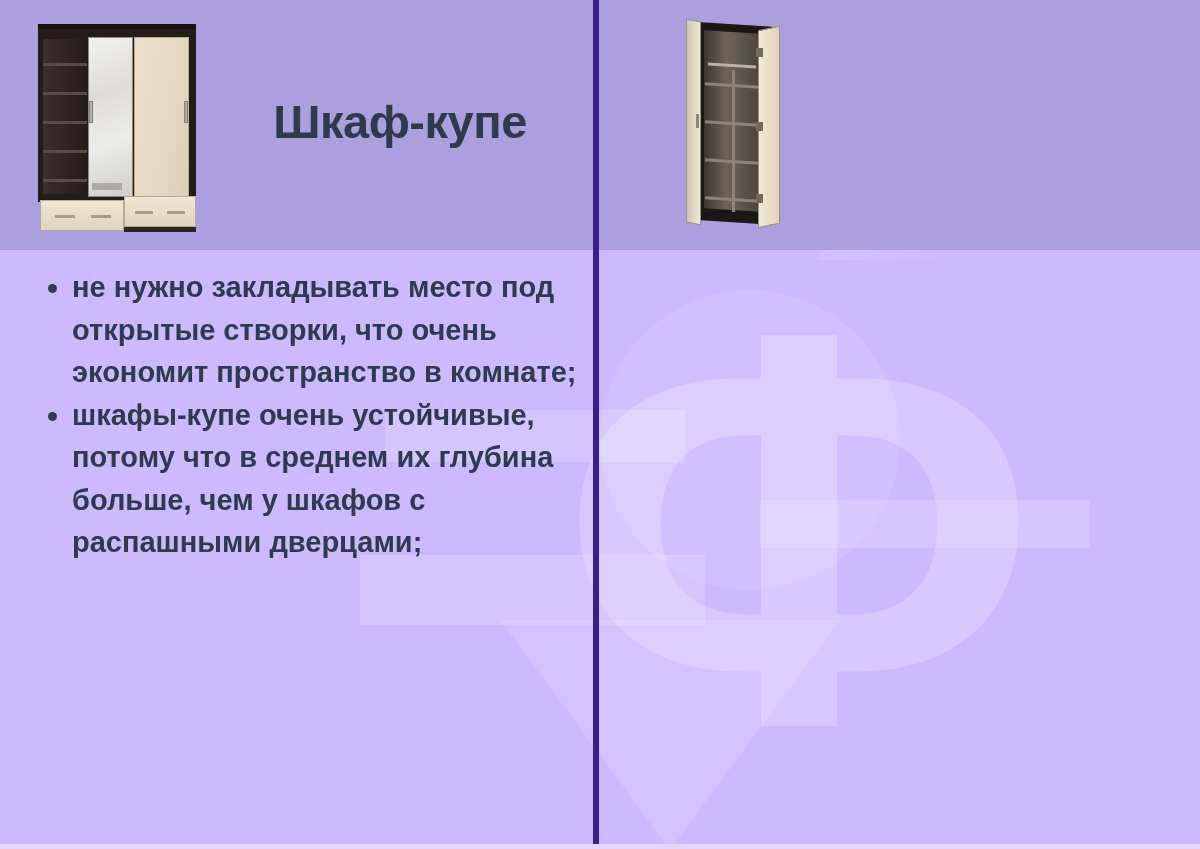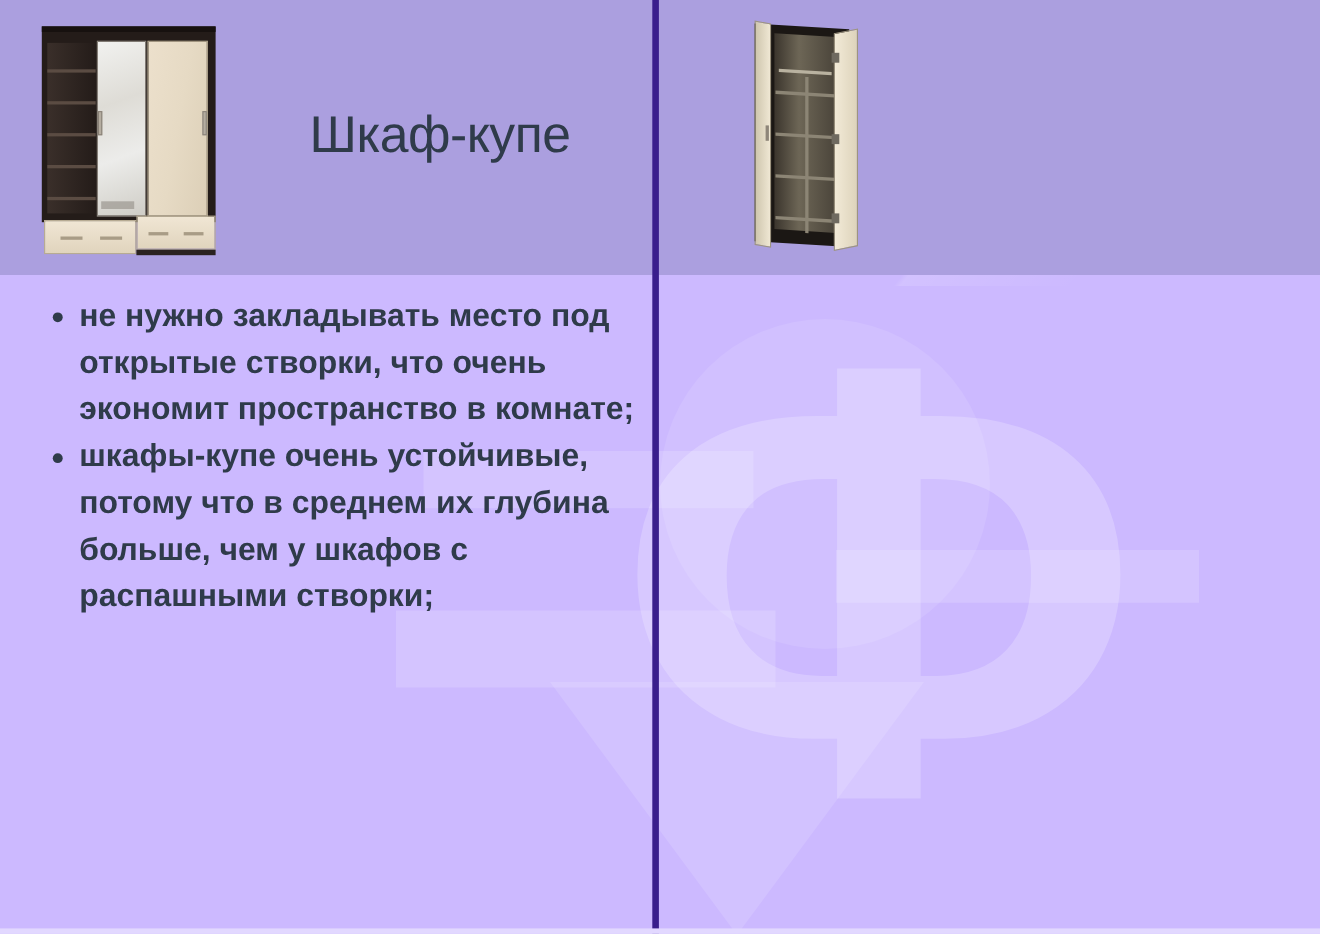--- a/index.html
+++ b/index.html
@@ -114,21 +114,21 @@
 
   .col-header {
     position: relative;
     height: 250px;
   }
 
   
   .heading {
     position: absolute;
     color: #2f3b4a;
-    font-weight: 400;
+    font-weight: 700;
     text-align: center;
     letter-spacing: -0.01em;
   }
   .heading-left {
     left: 215px;
     top: 96px;
     width: 370px;
     font-size: 47px;
     line-height: 1.12;
   }
@@ -359,21 +359,21 @@
           <div class="ws-dh" style="left:42px;width:18px"></div>
         </div>
         <div class="ws-plinth"></div>
       </div>
 
       <div class="heading heading-left">Шкаф-купе</div>
     </div>
 
     <ul class="list list-left">
       <li>не нужно закладывать место под открытые створки, что очень экономит пространство в комнате;</li>
-      <li>шкафы-купе очень устойчивые, потому что в среднем их глубина больше, чем у шкафов с распашными створки;</li>
+      <li>шкафы-купе очень устойчивые, потому что в среднем их глубина больше, чем у шкафов с распашными дверцами;</li>
     </ul>
   </div>
 
   <div class="col col-right">
 
     <div class="col-header">
 
       <div class="ward ward-hinge" style="left:73px">
         <div class="wh-carcass"></div>
         <div class="wh-inner"></div>

